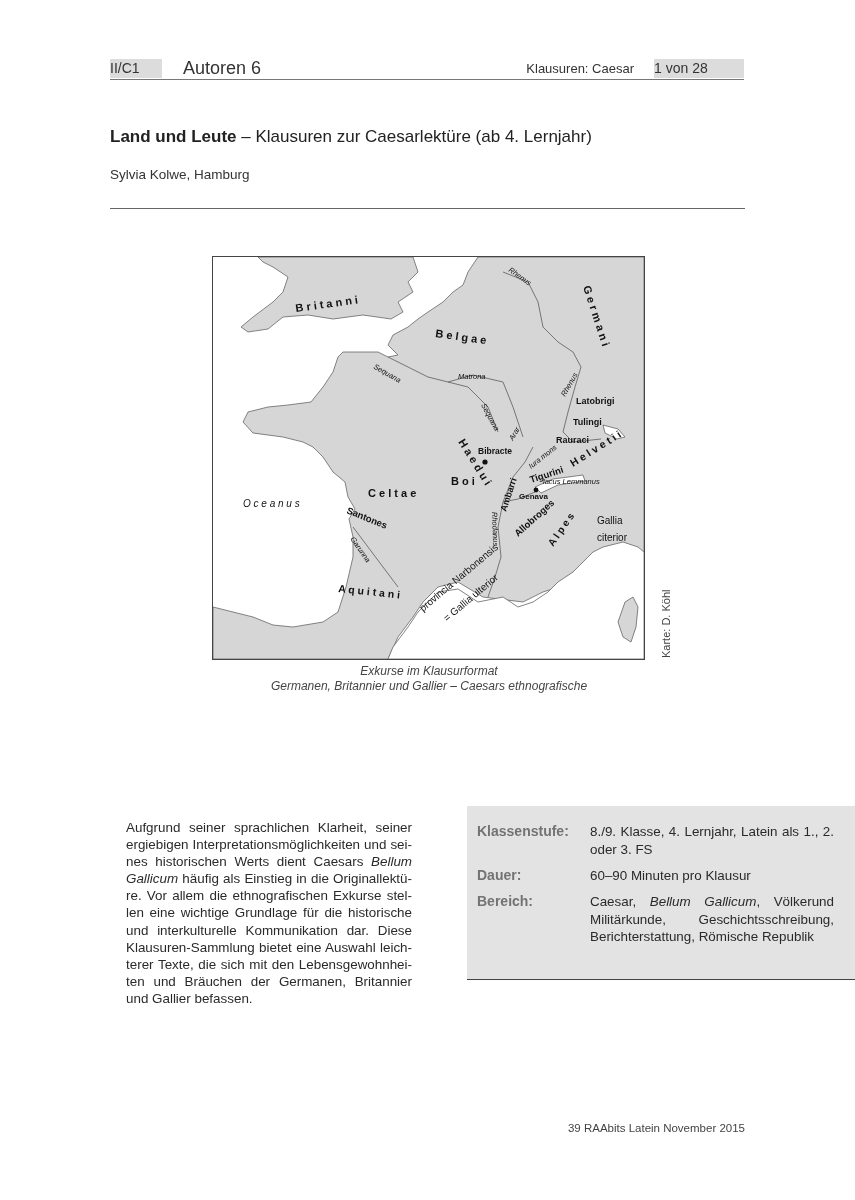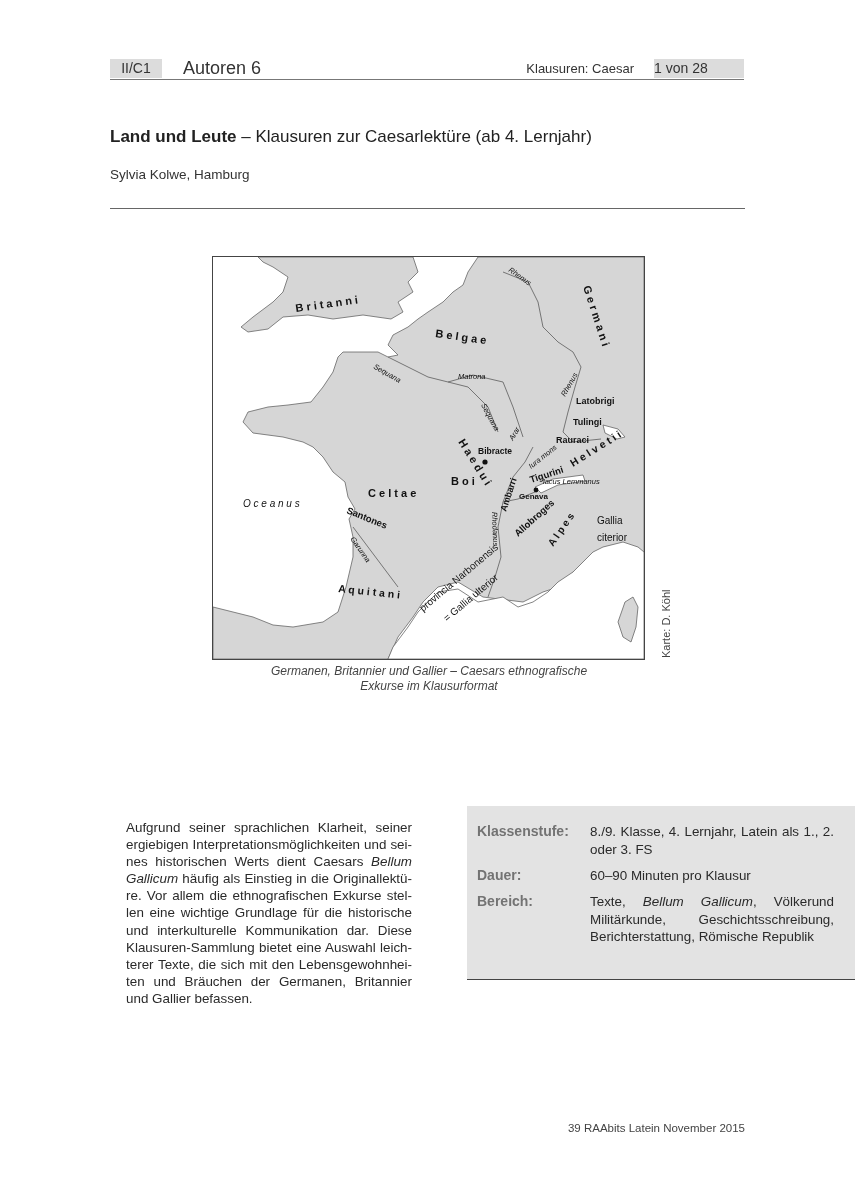--- a/index.html
+++ b/index.html
@@ -3,21 +3,21 @@
 <meta charset="utf-8">
 <style>
   html, body { margin:0; padding:0; background:#ffffff; }
   body { width:855px; height:1200px; position:relative; overflow:hidden;
          font-family:"Liberation Sans", sans-serif; color:#222; }
 
   
   .hdr { position:absolute; left:110px; top:59px; width:634px; height:20px;
          border-bottom:1.5px solid #777; }
   .hdr .code { position:absolute; left:0; top:0; height:19px; width:52px; background:#dcdcdc;
-               font-size:14px; line-height:19px; text-align:center; color:#333; }
+               font-size:14px; line-height:19px; color:#333; }
   .hdr .series { position:absolute; left:73px; top:0; font-size:18px; line-height:19px; color:#333; }
   .hdr .topic { position:absolute; right:110px; top:0; font-size:13px; line-height:19px; color:#333; }
   .hdr .page { position:absolute; right:0; top:0; height:19px; width:90px; background:#dcdcdc;
                font-size:14px; line-height:19px; text-align:left; color:#333; }
 
   .title { position:absolute; left:110px; top:127px; font-size:17px; color:#222; white-space:nowrap; }
   .title b { font-weight:bold; }
   .title span.sub { font-weight:normal; }
   .author { position:absolute; left:110px; top:167px; font-size:13.5px; color:#333; }
   .rule { position:absolute; left:110px; top:208px; width:635px; height:0; border-top:1.3px solid #666; }
@@ -124,36 +124,36 @@
       <text x="300" y="184" font-size="7.5" font-style="italic" transform="rotate(-60 300 184)">Arar</text>
       <text x="279" y="255" font-size="7.5" font-style="italic" transform="rotate(88 279 255)">Rhodanus</text>
       <text x="137" y="282" font-size="7.5" font-style="italic" transform="rotate(55 137 282)">Garunna</text>
     </g>
   </svg>
 </div>
 <div class="credit">
   <span>Karte: D. Köhl</span>
 </div>
 <div class="caption">
+  <div>Exkurse im Klausurformat</div>
   <div>Germanen, Britannier und Gallier – Caesars ethnografische</div>
-  <div>Exkurse im Klausurformat</div>
 </div>
 
 <div class="intro">
   <p><span>Aufgrund seiner sprachlichen Klarheit, seiner ergiebigen Interpretationsmöglichkeiten und sei­nes historischen Werts dient Caesars </span><i>Bellum Gallicum</i><span> häufig als Einstieg in die Originallektü­re. Vor allem die ethnografischen Exkurse stel­len eine wichtige Grundlage für die historische und interkulturelle Kommunikation dar. Diese Klausuren-Sammlung bietet eine Auswahl leich­terer Texte, die sich mit den Lebensgewohnhei­ten und Bräuchen der Germanen, Britannier und Gallier befassen.</span></p>
 </div>
 
 <div class="info">
   <div class="row" style="top:17px">
     <span class="lbl">Klassenstufe:</span>
     <span class="val">8./9. Klasse, 4. Lernjahr, Latein als 1., 2. oder 3. FS</span>
   </div>
   <div class="row" style="top:61px">
     <span class="lbl">Dauer:</span>
     <span class="val">60–90 Minuten pro Klausur</span>
   </div>
   <div class="row" style="top:87px">
     <span class="lbl">Bereich:</span>
-    <span class="val"><span>Texte, </span><i>Bellum Gallicum</i><span>, Völker­und Militärkunde, Geschichtsschrei­bung, Berichterstattung, Römische Republik</span></span>
+    <span class="val"><span>Caesar, </span><i>Bellum Gallicum</i><span>, Völker­und Militärkunde, Geschichtsschrei­bung, Berichterstattung, Römische Republik</span></span>
   </div>
 </div>
 
 <div class="footer">39 RAAbits Latein November 2015</div>
 
 </body></html>

